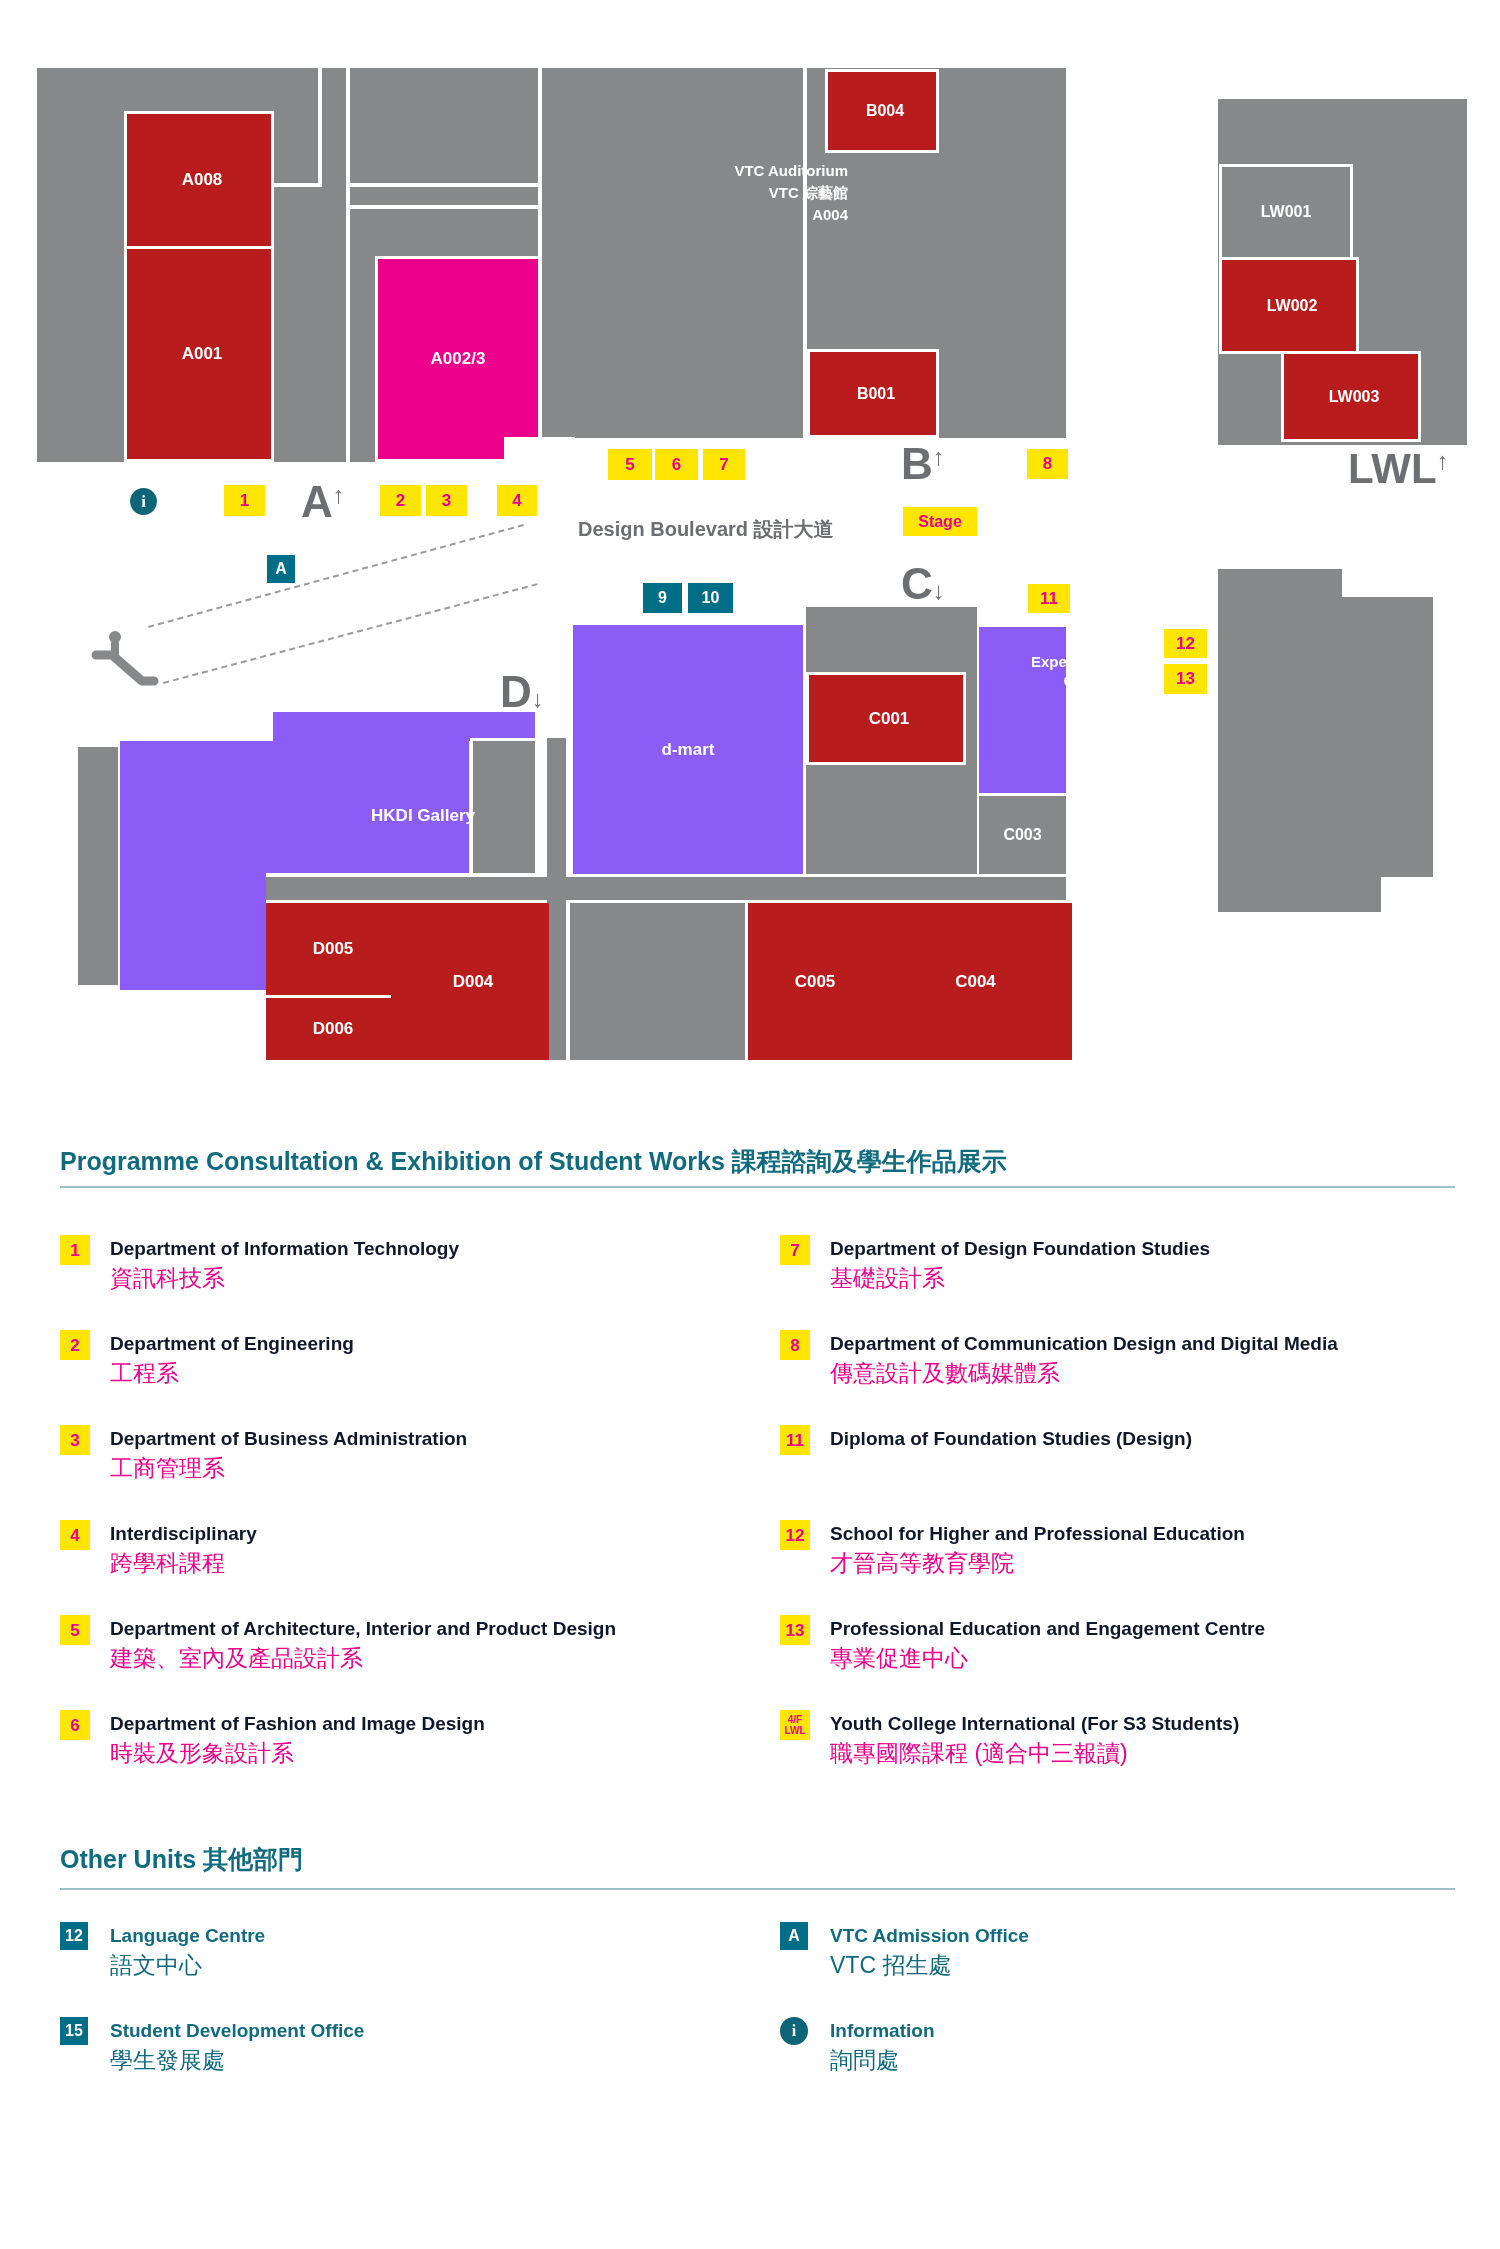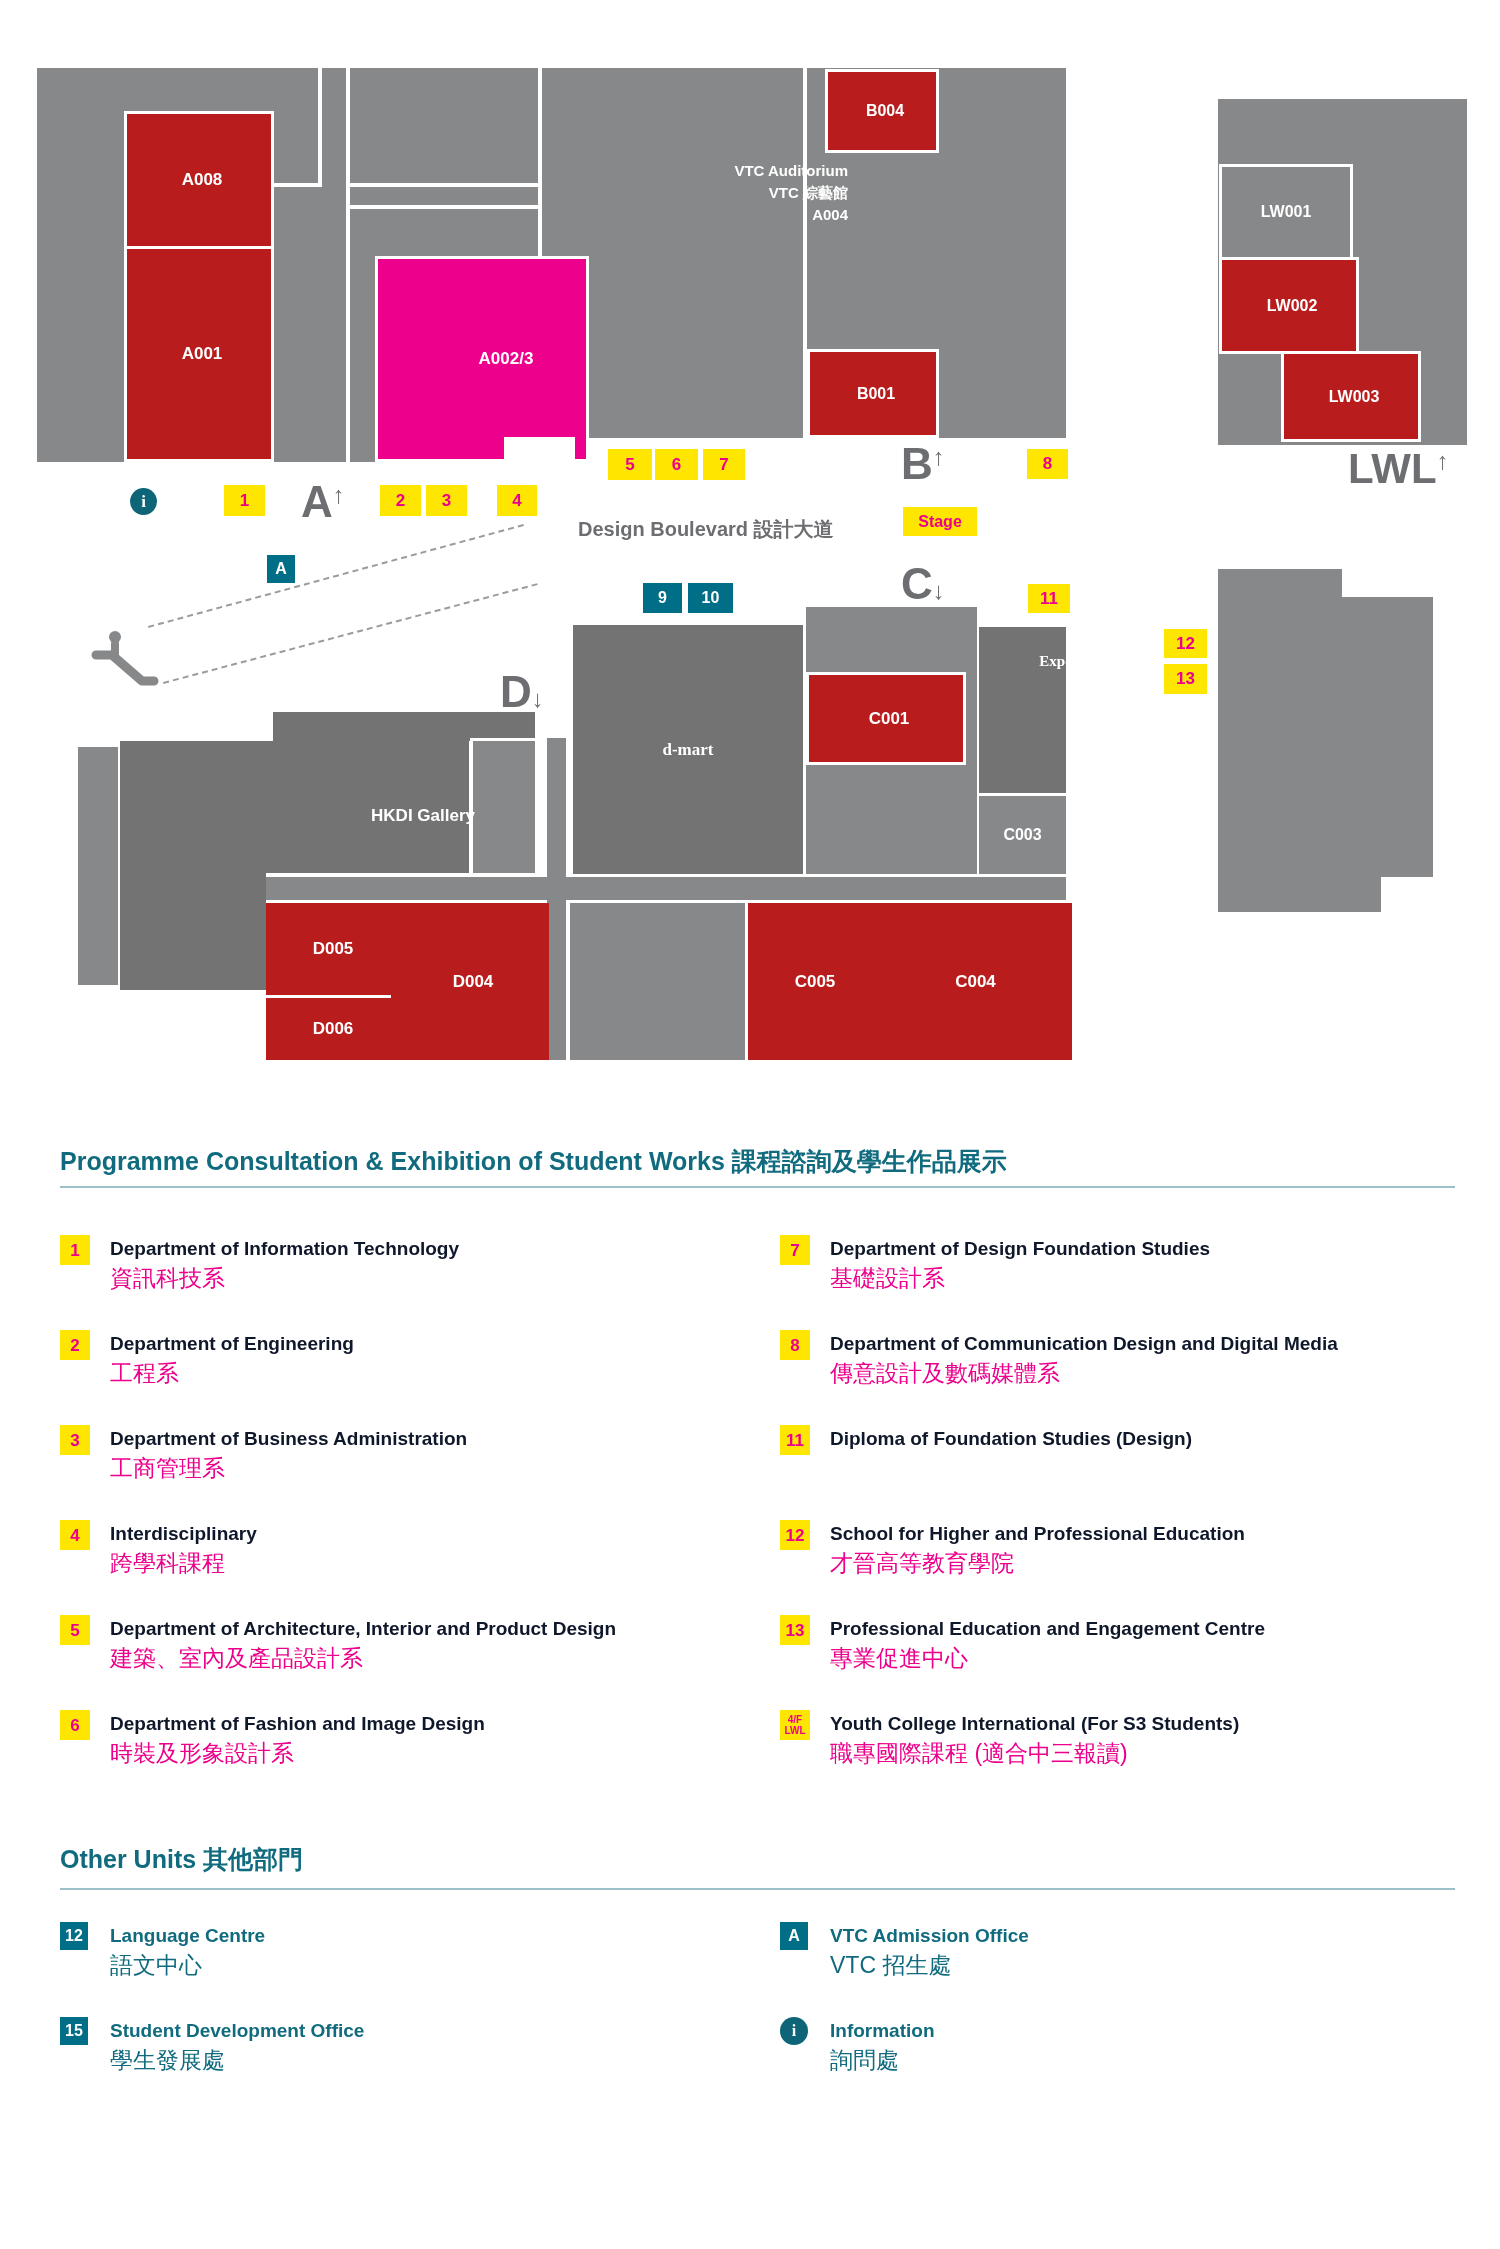--- a/index.html
+++ b/index.html
@@ -3,21 +3,21 @@
 <meta charset="utf-8">
 <style>
   html,body{margin:0;padding:0;background:#ffffff;}
   body{font-family:"Liberation Sans", sans-serif;}
   #page{position:relative;width:1500px;height:2249px;background:#ffffff;overflow:hidden;}
 
   
   .blk{position:absolute;}
   .gray{background:#87888A;}
   .cyan{background:#b91c1c;padding-left:6px;}
-  .green{background:#737373;font-family:Liberation Serif, serif;}
+  .green{background:#8b5cf6;}
   .magenta{background:#EC008C;}
   .whiteblk{background:#ffffff;}
   .outl{box-shadow:0 0 0 3px #ffffff;}
   .room{display:flex;align-items:center;justify-content:center;text-align:center;
         color:#ffffff;font-weight:bold;font-size:17px;}
   .room.small{font-size:16px;}
   .mlabel{position:absolute;color:#ffffff;font-weight:bold;text-align:right;padding-left:45px;}
 
   
   .ym{position:absolute;background:#FFE600;color:#EC008C;font-weight:bold;font-size:17px;
@@ -120,21 +120,21 @@
     <div class="blk cyan room" style="left:873px;top:903px;width:193px;height:157px;">
         <span>C004</span>
       </div>
 
     <div class="blk cyan outl room" style="left:127px;top:114px;width:138px;height:132px;">
         <span>A008</span>
       </div>
     <div class="blk cyan outl room" style="left:127px;top:249px;width:138px;height:210px;">
         <span>A001</span>
       </div>
-    <div class="blk magenta outl room" style="left:378px;top:259px;width:160px;height:200px;padding-left:48px;">
+    <div class="blk magenta outl room" style="left:378px;top:259px;width:160px;height:200px;">
         <span>A002/3</span>
       </div>
     <div class="blk whiteblk" style="left:504px;top:437px;width:71px;height:29px;"></div>
 
     <div class="mlabel" style="left:542px;top:160px;width:261px;font-size:15px;line-height:22px;">
       <div>VTC Auditorium</div>
       <div>VTC 綜藝館</div>
       <div>A004</div>
     </div>
 

